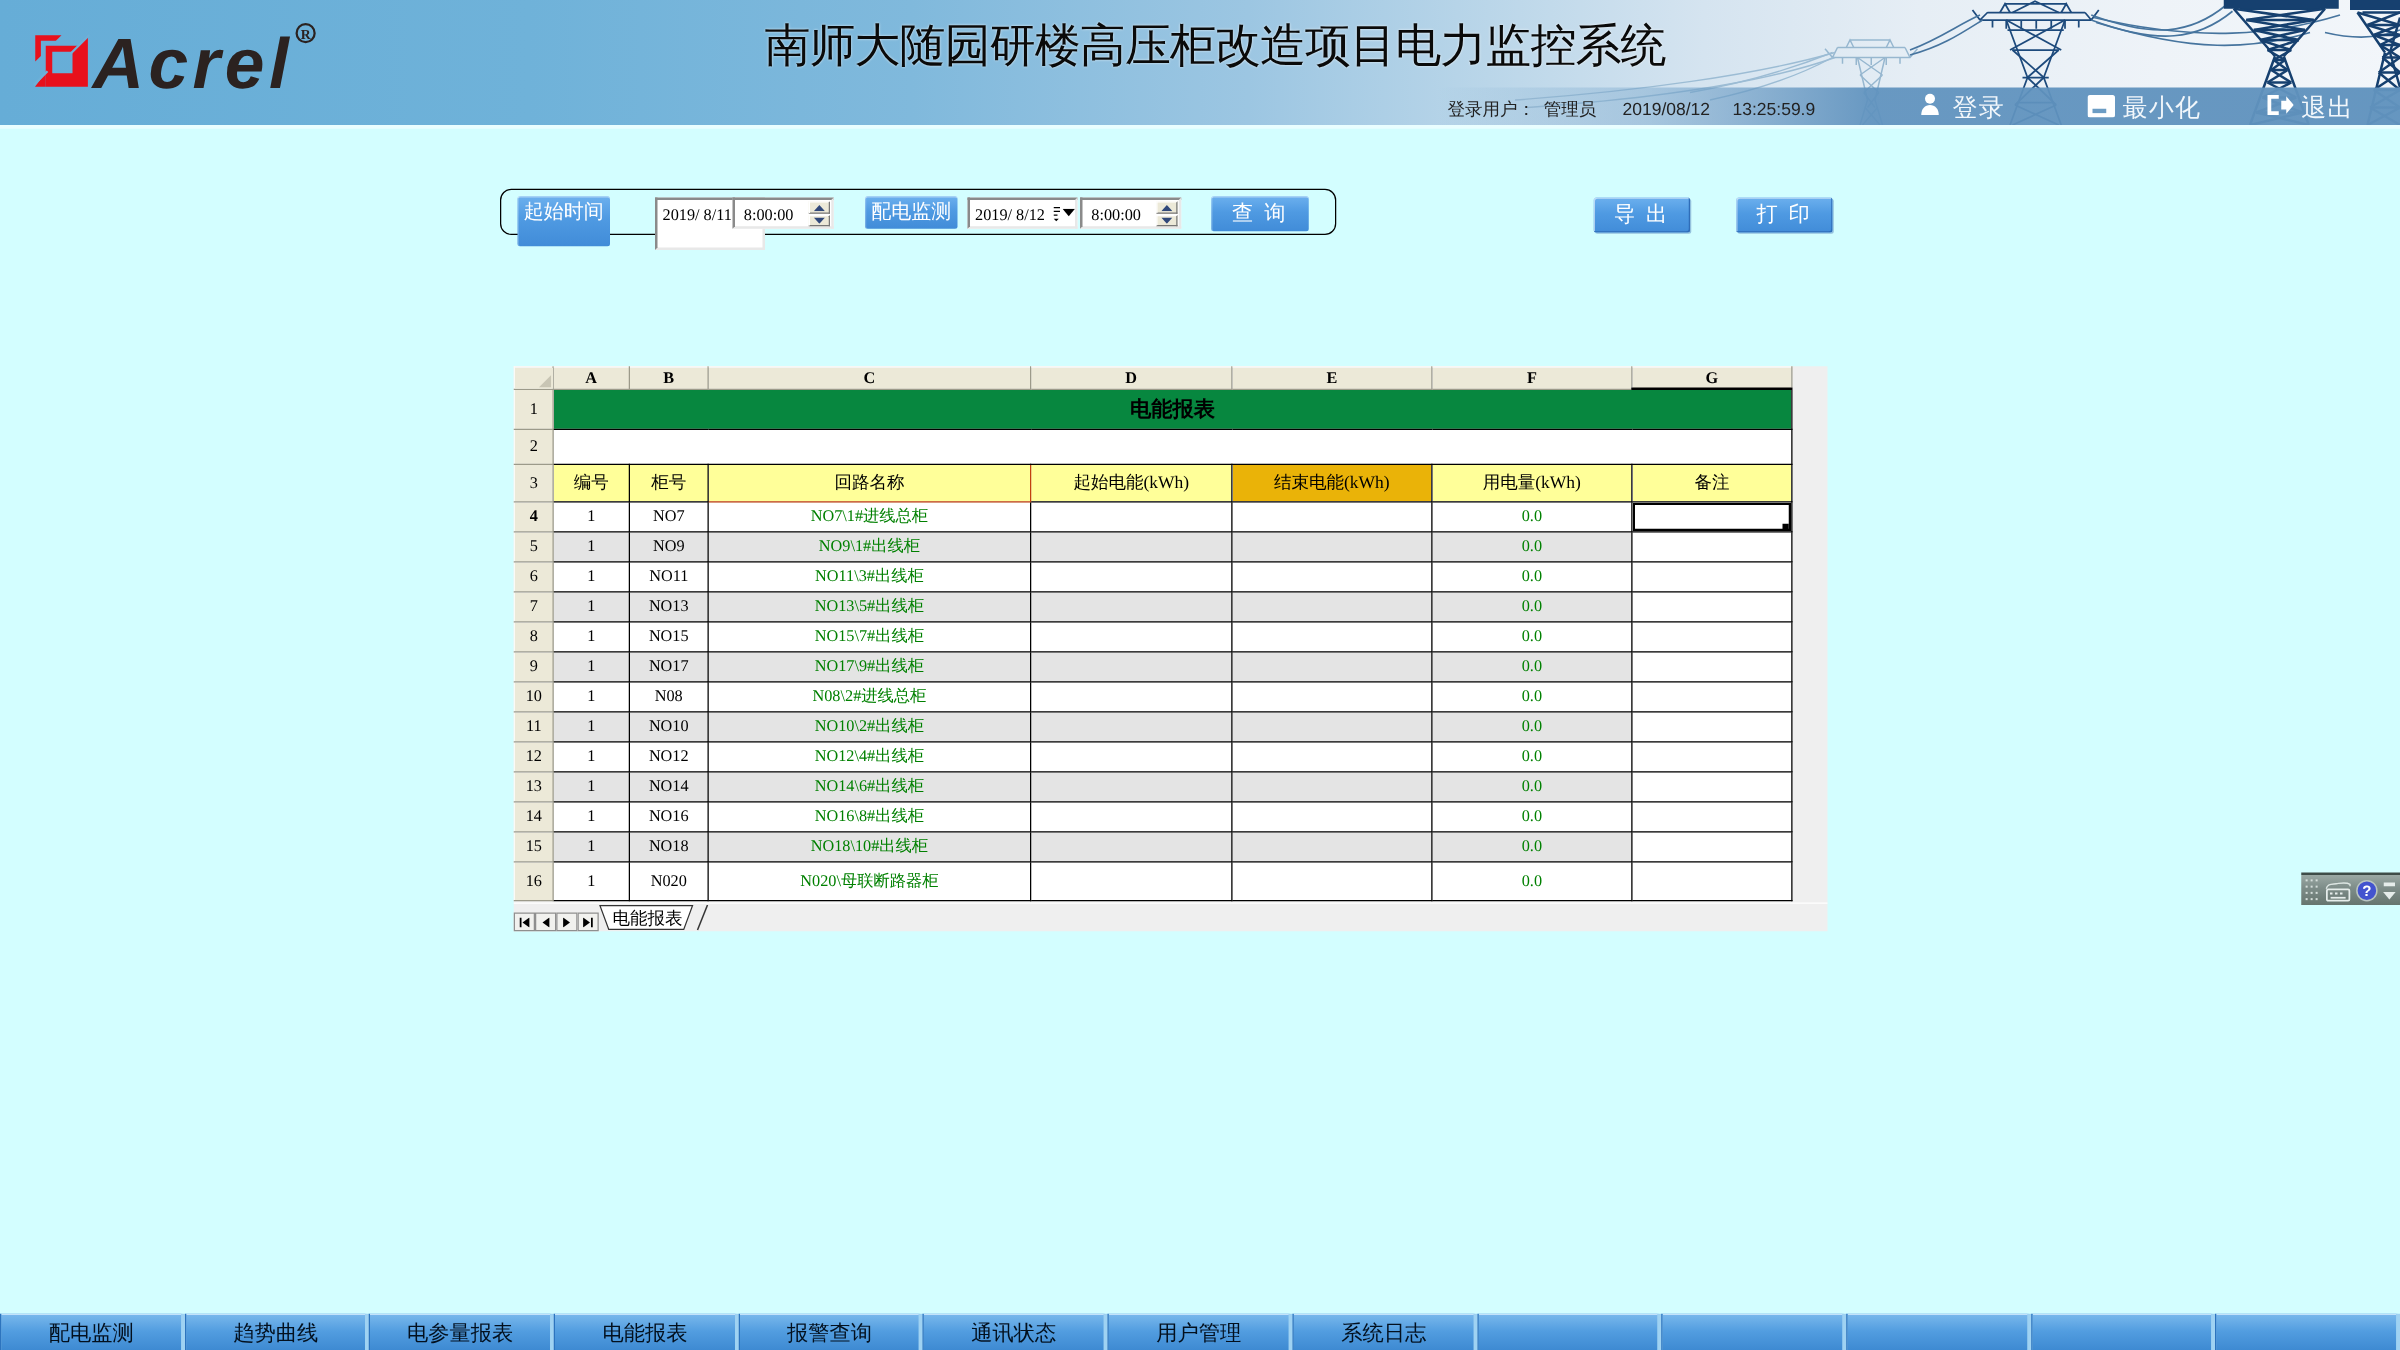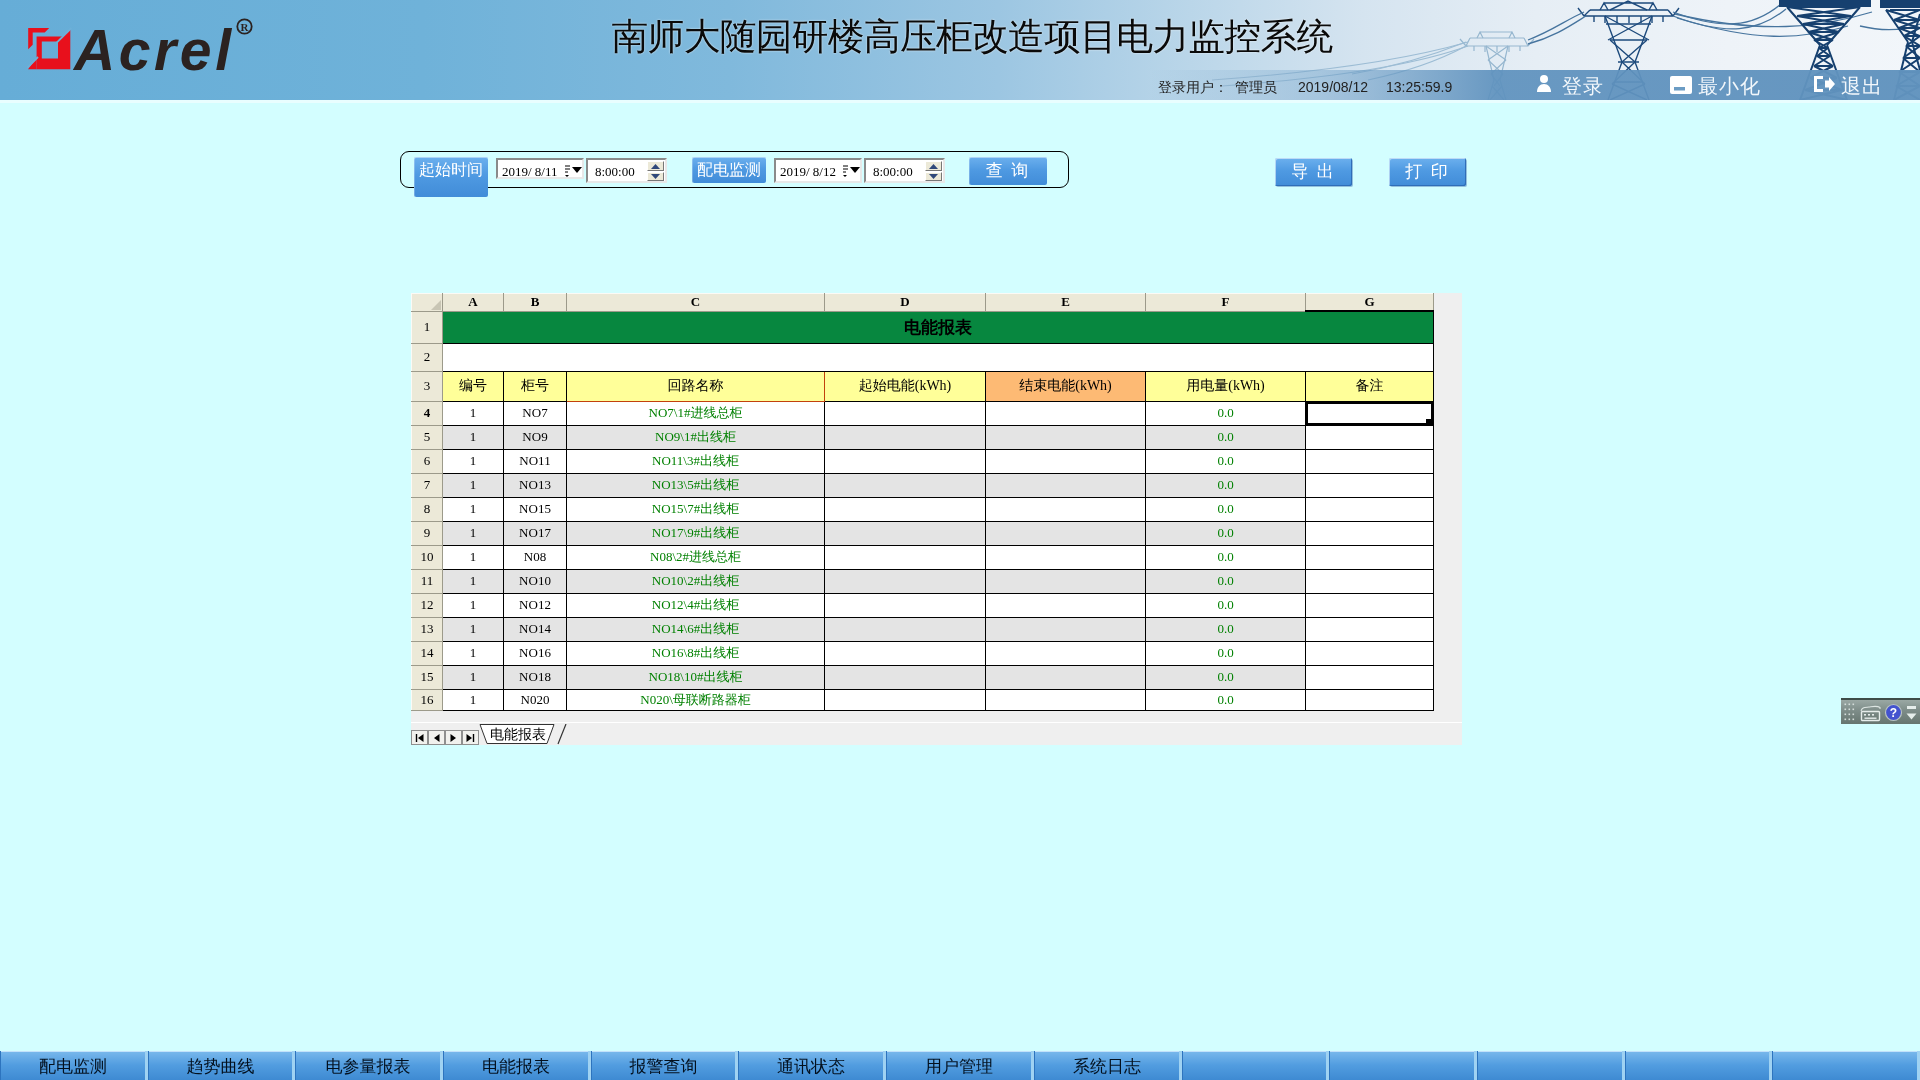--- a/index.html
+++ b/index.html
@@ -118,21 +118,21 @@
       <path d="M12 5.5h4V2l6 7-6 7v-3.5h-4z" fill="#fff"></path>
     </svg>
   <div class="abs hbtn" style="left:1841px">退出</div>
 </div>
 <div class="abs" id="hsep"></div>
 
 <div class="abs" id="qbox"></div>
 <div class="abs bluebtn" style="left:414px;top:157px;width:74px;height:40px;line-height:26px;font-size:16px">起始时间</div>
 <div class="abs bluebtn" style="left:692px;top:157px;width:74px;height:26px;line-height:26px;font-size:16px">配电监测</div>
 <div class="abs bluebtn" style="left:969px;top:157px;width:78px;height:28px;line-height:28px;font-size:17px;letter-spacing:2px">查 询</div>
-<div class="abs sunken" style="left:496px;top:158px;width:88px;height:21px">
+<div class="abs sunken" style="left:524px;top:158px;width:88px;height:42px">
   <span class="abs dtext" style="left:4px;top:4px">2019/ 8/11</span>
   <svg class="abs" style="left:66px;top:4px" width="8" height="14" viewBox="0 0 8 14">
       <path d="M1 2h5M1 5h5M1 8h3" stroke="#000" stroke-width="1" fill="none"></path>
       <path d="M1 11l2 2 2-2z" fill="#000"></path>
     </svg>
   <svg class="abs" style="left:74px;top:7px" width="11" height="7">
       <path d="M0 0h10l-5 6z" fill="#000"></path>
     </svg>
 </div>
 <div class="abs sunken" style="left:586px;top:158px;width:81px;height:25px">
@@ -204,21 +204,21 @@
 <tr style="height:28px">
           <td class="hd">2</td>
           <td colspan="7" style="background:#fff;border:1px solid #000"></td>
         </tr>
 <tr style="height:30px">
           <td class="hd">3</td>
           <td style="background:#ffff99;border:1px solid #000;font-size:14px">编号</td>
           <td style="background:#ffff99;border:1px solid #000;font-size:14px">柜号</td>
           <td style="background:#ffff99;border:1px solid #c2410c;font-size:14px">回路名称</td>
           <td style="background:#ffff99;border:1px solid #000;font-size:14px">起始电能(kWh)</td>
-          <td style="background:#fdba74;border:1px solid #000;font-size:14px">结束电能(kWh)</td>
+          <td style="background:#eab308;border:1px solid #000;font-size:14px">结束电能(kWh)</td>
           <td style="background:#ffff99;border:1px solid #000;font-size:14px">用电量(kWh)</td>
           <td style="background:#ffff99;border:1px solid #000;font-size:14px">备注</td>
         </tr>
 <tr style="height:24px">
           <td class="hd" style="font-weight:bold">4</td>
           <td class="dc">1</td>
           <td class="dc">NO7</td>
           <td class="dc grtext">NO7\1#进线总柜</td>
           <td class="dc"></td>
           <td class="dc"></td>
@@ -328,21 +328,21 @@
 <tr style="height:24px">
           <td class="hd" style="">15</td>
           <td class="dc gray">1</td>
           <td class="dc gray">NO18</td>
           <td class="dc gray grtext">NO18\10#出线柜</td>
           <td class="dc gray"></td>
           <td class="dc gray"></td>
           <td class="dc gray grtext">0.0</td>
           <td class="dc"></td>
         </tr>
-<tr style="height:21px">
+<tr style="height:31px">
           <td class="hd" style="">16</td>
           <td class="dc">1</td>
           <td class="dc">N020</td>
           <td class="dc grtext">N020\母联断路器柜</td>
           <td class="dc"></td>
           <td class="dc"></td>
           <td class="dc grtext">0.0</td>
           <td class="dc"></td>
         </tr>
 </tbody>

